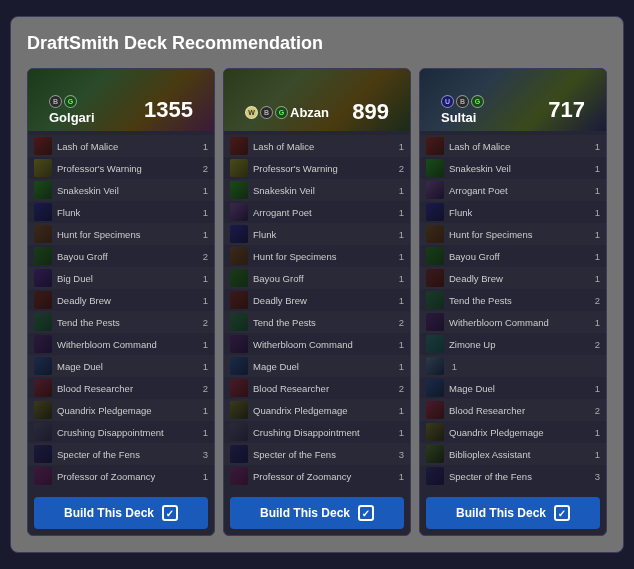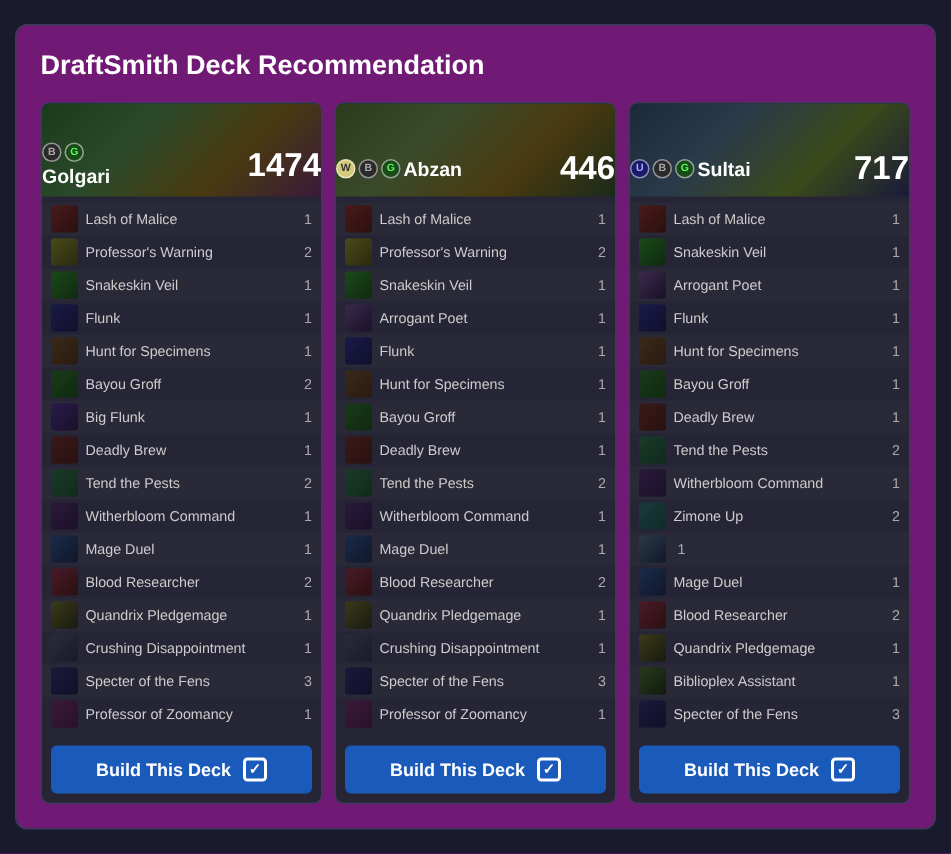--- a/index.html
+++ b/index.html
@@ -6,21 +6,21 @@
     body {
       background: #1a1a2e;
       font-family: 'Arial', sans-serif;
       display: flex;
       justify-content: center;
       align-items: center;
       width: 634px;
       min-height: 569px;
     }
     .panel {
-      background: #701a75;
+      background: #737373;
       border: 1px solid #3a3a5a;
       border-radius: 8px;
       padding: 16px;
       width: 620px;
       margin: 10px;
     }
     .panel-title {
       color: #ffffff;
       font-size: 18px;
       font-weight: bold;
@@ -35,21 +35,21 @@
       background: #252535;
       border-radius: 6px;
       overflow: hidden;
       border: 1px solid #3a3a5a;
     }
     .deck-header {
       position: relative;
       height: 62px;
       display: flex;
       align-items: flex-end;
-      padding: 6px 0;
+      padding: 6px 21px;
       background: linear-gradient(135deg, #2a3a2a 0%, #1a2a1a 40%, #3a2a1a 70%, #2a1a2a 100%);
       overflow: hidden;
     }
     .deck-header-golgari {
       background: linear-gradient(135deg, #1a3a1a, #2a4a2a, #4a3a10, #3a1a3a);
     }
     .deck-header-abzan {
       background: linear-gradient(135deg, #2a3a1a, #3a4a2a, #4a3a10, #1a2a1a);
     }
     .deck-header-sultai {
@@ -196,21 +196,21 @@
   <div class="deck-card">
         <div class="deck-header deck-header-golgari">
           <div class="deck-name-row">
             <div style="display: flex; flex-direction: column; gap: 2px;">
               <div class="deck-icons">
                 <span class="mana-icon mana-black">B</span>
                 <span class="mana-icon mana-green">G</span>
               </div>
               <div class="deck-label">Golgari</div>
             </div>
-            <div class="deck-score">1474</div>
+            <div class="deck-score">1355</div>
           </div>
         </div>
         <div class="deck-list">
           <div class="deck-row">
             <div class="card-thumb thumb-lash">
               <div class="card-thumb-inner thumb-lash"></div>
             </div>
             <div class="card-name">Lash of Malice</div>
             <div class="card-count">1</div>
           </div>
@@ -246,21 +246,21 @@
             <div class="card-thumb thumb-bayou">
               <div class="card-thumb-inner thumb-bayou"></div>
             </div>
             <div class="card-name">Bayou Groff</div>
             <div class="card-count">2</div>
           </div>
           <div class="deck-row">
             <div class="card-thumb thumb-bigplay">
               <div class="card-thumb-inner thumb-bigplay"></div>
             </div>
-            <div class="card-name">Big Flunk</div>
+            <div class="card-name">Big Duel</div>
             <div class="card-count">1</div>
           </div>
           <div class="deck-row">
             <div class="card-thumb thumb-deadly">
               <div class="card-thumb-inner thumb-deadly"></div>
             </div>
             <div class="card-name">Deadly Brew</div>
             <div class="card-count">1</div>
           </div>
           <div class="deck-row">
@@ -331,21 +331,21 @@
         <div class="deck-header deck-header-abzan">
           <div class="deck-name-row">
             <div style="display: flex; flex-direction: row; gap: 2px; justify-content: flex-end;">
               <div class="deck-icons">
                 <span class="mana-icon mana-white">W</span>
                 <span class="mana-icon mana-black">B</span>
                 <span class="mana-icon mana-green">G</span>
               </div>
               <div class="deck-label">Abzan</div>
             </div>
-            <div class="deck-score">446</div>
+            <div class="deck-score">899</div>
           </div>
         </div>
         <div class="deck-list">
           <div class="deck-row">
             <div class="card-thumb thumb-lash">
               <div class="card-thumb-inner thumb-lash"></div>
             </div>
             <div class="card-name">Lash of Malice</div>
             <div class="card-count">1</div>
           </div>
@@ -458,21 +458,21 @@
         <div class="deck-footer">
           <button class="build-btn">
             <span>Build This Deck</span>
             <div class="check-icon">✓</div>
           </button>
         </div>
       </div>
       <div class="deck-card">
         <div class="deck-header deck-header-sultai">
           <div class="deck-name-row">
-            <div style="display: flex; flex-direction: row; gap: 2px;">
+            <div style="display: flex; flex-direction: column; gap: 2px;">
               <div class="deck-icons">
                 <span class="mana-icon mana-blue">U</span>
                 <span class="mana-icon mana-black">B</span>
                 <span class="mana-icon mana-green">G</span>
               </div>
               <div class="deck-label">Sultai</div>
             </div>
             <div class="deck-score">717</div>
           </div>
         </div>

